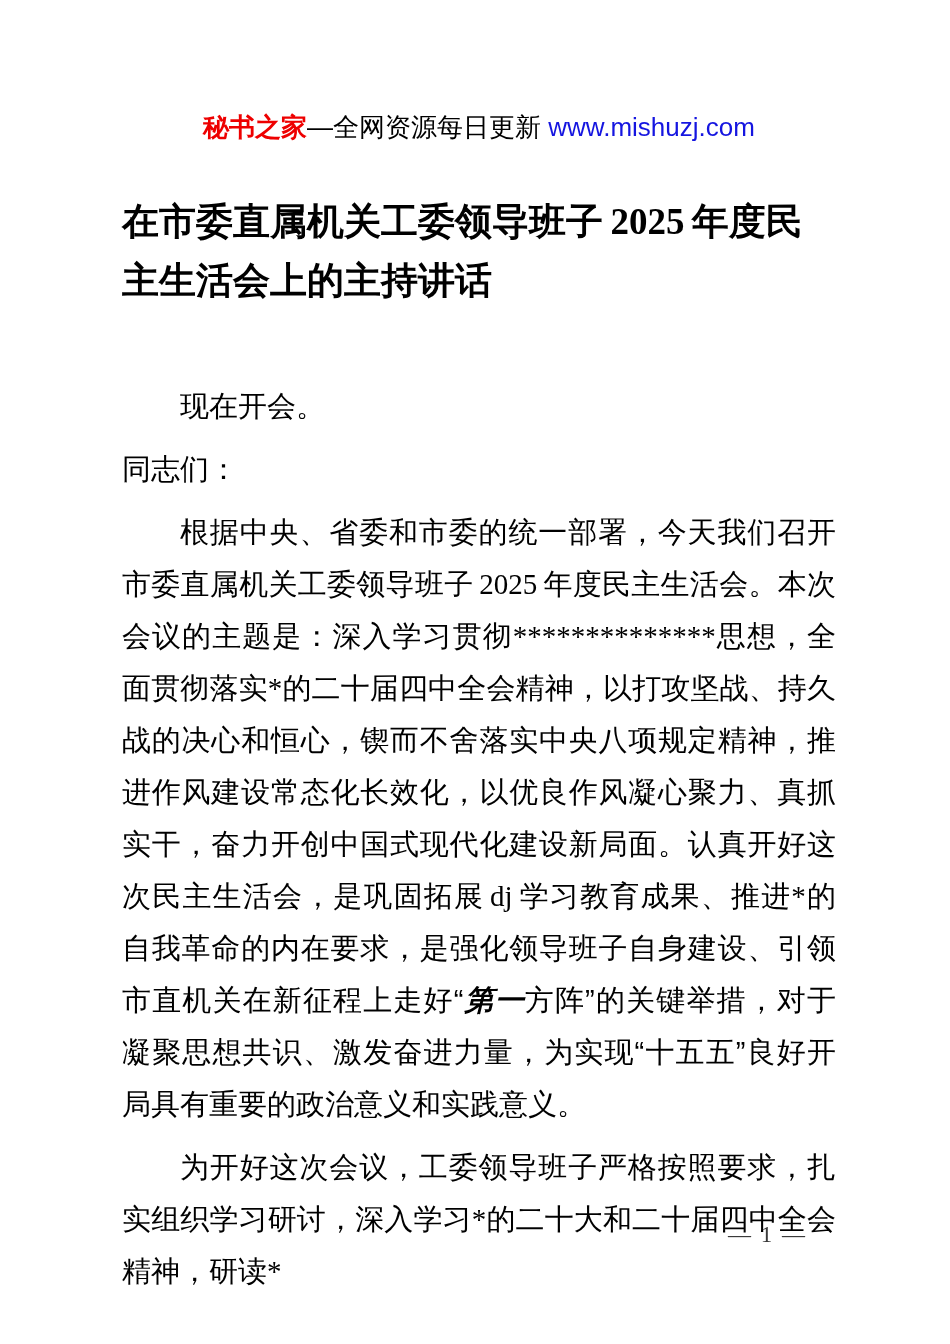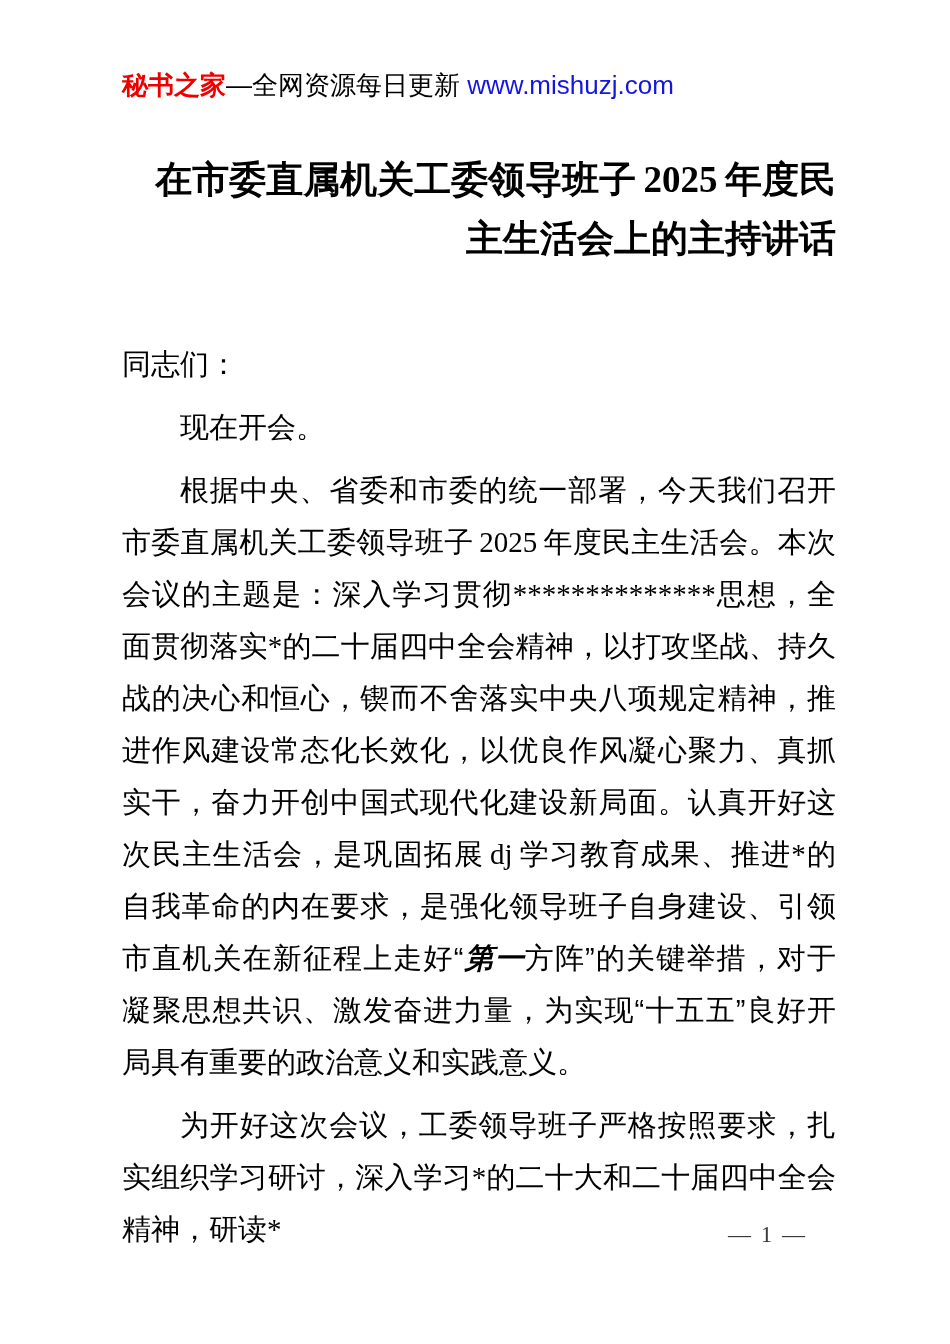--- a/index.html
+++ b/index.html
@@ -12,35 +12,36 @@
     font-family: "Liberation Sans", sans-serif;
     color: #000000;
   }
   .page {
     width: 950px;
     height: 1344px;
     padding: 0 114px 0 122px;
   }
   
   .site-header {
-    padding-top: 70px;
+    padding-top: 112px;
+    text-align: center;
     font-size: 26px;
     line-height: 30px;
     white-space: pre;
   }
   .brand {
     color: #ee0000;
     font-weight: bold;
   }
   .tagline { color: #000000; }
   .url { color: #1515e0; }
   
   .doc-title {
     margin-top: 50px;
-    text-align: right;
+    text-align: left;
     font-size: 37px;
     line-height: 59px;
     font-weight: bold;
     color: #000000;
   }
   
   .doc-body {
     margin-top: 70px;
     font-size: 29px;
     line-height: 52px;
@@ -72,21 +73,21 @@
 </head>
 <body>
 
 <div class="page">
 
   <div class="site-header"><span class="brand">秘书之家</span><span class="tagline">—全网资源每日更新 </span><span class="url">www.mishuzj.com</span></div>
 
   <h1 class="doc-title"><span class="run">在市委直属机关工委领导班子</span><span class="run num">2025</span><span class="run">年度民主生活会上的主持讲话</span></h1>
 
   <div class="doc-body">
+      <p class="para indent"><span class="run">现在开会。</span></p>
       <p class="para"><span class="run">同志们：</span></p>
-      <p class="para indent"><span class="run">现在开会。</span></p>
       <p class="para indent"><span class="run">根据中央、省委和市委的统一部署，今天我们召开市委直属机关工委领导班子</span><span class="run num">2025</span><span class="run">年度民主生活会。本次会议的主题是：深入学习贯彻</span><span class="run ast">**************</span><span class="run">思想，全面贯彻落实</span><span class="run ast">*</span><span class="run">的二十届四中全会精神，以打攻坚战、持久战的决心和恒心，锲而不舍落实中央八项规定精神，推进作风建设常态化长效化，以优良作风凝心聚力、真抓实干，奋力开创中国式现代化建设新局面。认真开好这次民主生活会，是巩固拓展</span><span class="run num">dj</span><span class="run">学习教育成果、推进</span><span class="run ast">*</span><span class="run">的自我革命的内在要求，是强化领导班子自身建设、引领市直机关在新征程上走好“</span><span class="run bold">第一</span><span class="run">方阵”的关键举措，对于凝聚思想共识、激发奋进力量，为实现“十五五”良好开局具有重要的政治意义和实践意义。</span></p>
       <p class="para indent"><span class="run">为开好这次会议，工委领导班子严格按照要求，扎实组织学习研讨，深入学习</span><span class="run ast">*</span><span class="run">的二十大和二十届四中全会精神，研读</span><span class="run ast">*</span></p>
     </div>
 
 </div>
 
 <div class="page-footer">— 1 —</div>
 
 </body></html>

